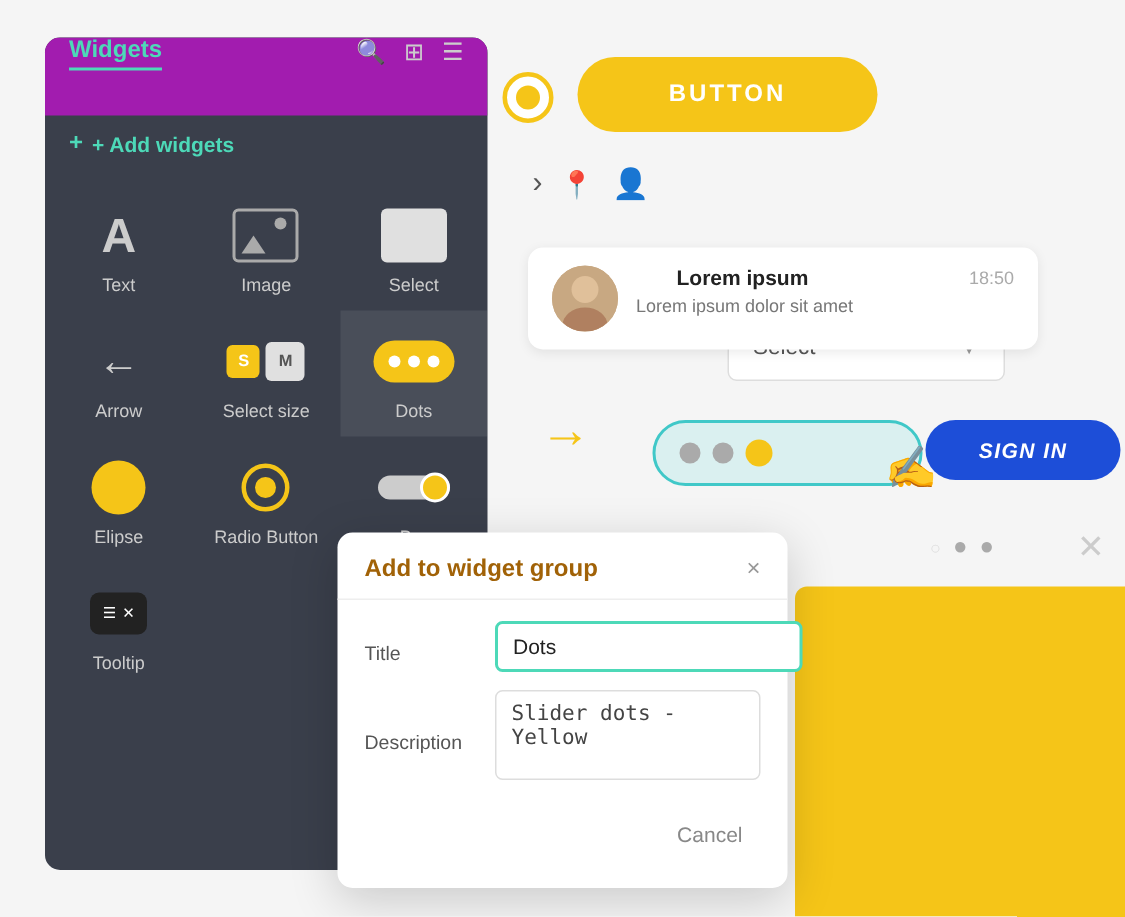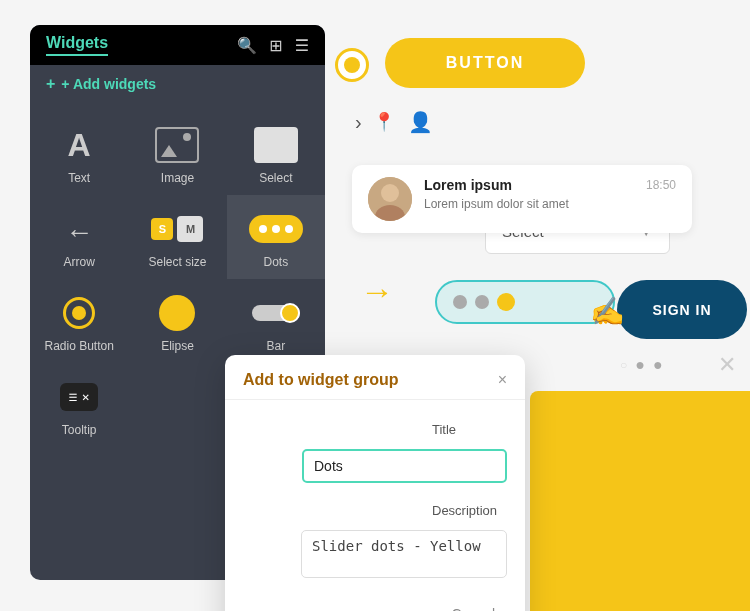--- a/index.html
+++ b/index.html
@@ -112,21 +112,21 @@
       height: 44px;
       border-radius: 50%;
       background: #c8a882;
       overflow: hidden;
       flex-shrink: 0;
       display: flex;
       align-items: flex-end;
       justify-content: center;
     }
     .message-content { flex: 1; }
-    .message-header { display: flex; justify-content: space-between; align-items: center; margin-bottom: 4px; }
+    .message-header { display: flex; justify-content: space-between; align-items: center; margin-bottom: 4px; margin-left: 27px; }
     .message-name { font-weight: 700; font-size: 14px; color: #222; }
     .message-time { font-size: 12px; color: #aaa; }
     .message-text { font-size: 12px; color: #777; }
 
     
     .dots-widget {
       position: absolute;
       top: 275px;
       left: 100px;
       background: rgba(100,220,220,0.18);
@@ -143,32 +143,33 @@
       width: 14px;
       height: 14px;
       border-radius: 50%;
     }
 
     
     .signin-btn {
       position: absolute;
       top: 272px;
       left: 300px;
-      background: #0c4a6e;
+      background: #1d4ed8;
       color: #fff;
       font-weight: 700;
       font-size: 14px;
       letter-spacing: 1px;
       padding: 12px 28px;
       border-radius: 30px;
       width: 130px;
-      height: 59px;
-      display: flex;
-      align-items: center;
-      justify-content: center;
+      height: 40px;
+      display: flex;
+      align-items: center;
+      justify-content: center;
+      font-style: italic;
     }
 
     
     .cursor-hand {
       position: absolute;
       top: 295px;
       left: 255px;
       font-size: 28px;
       z-index: 5;
     }
@@ -180,25 +181,25 @@
       top: 25px;
       width: 295px;
       height: 555px;
       background: #3a3f4b;
       border-radius: 10px;
       z-index: 2;
       overflow: hidden;
     }
 
     .sidebar-header {
-      background: #000000;
+      background: #a21caf;
       padding: 0 16px;
-      height: 40px;
-      display: flex;
-      align-items: center;
+      height: 52px;
+      display: flex;
+      align-items: flex-start;
       justify-content: space-between;
     }
     .sidebar-title {
       color: #4dd9b8;
       font-weight: 700;
       font-size: 16px;
       border-bottom: 2px solid #4dd9b8;
       padding-bottom: 2px;
     }
     .sidebar-icons {
@@ -453,25 +454,24 @@
       font-size: 16px;
       cursor: pointer;
     }
     .dialog-divider {
       height: 1px;
       background: #eee;
       margin: 0 0 14px;
     }
     .dialog-field {
       display: flex;
-      align-items: flex-end;
+      align-items: center;
       padding: 0 18px;
       margin-bottom: 12px;
       gap: 12px;
-      flex-direction: column;
     }
     .dialog-field-label {
       font-size: 13px;
       color: #555;
       width: 75px;
       padding-top: 8px;
       flex-shrink: 0;
     }
     .dialog-input {
       flex: 1;
@@ -589,32 +589,32 @@
           <div class="icon-dot"></div>
           <div class="icon-dot"></div>
           <div class="icon-dot"></div>
         </div>
       </div>
       <span class="widget-label">Dots</span>
     </div>
 
     <div class="widget-item">
       <div class="widget-icon-box">
+        <div class="icon-ellipse"></div>
+      </div>
+      <span class="widget-label">Elipse</span>
+    </div>
+
+    <div class="widget-item">
+      <div class="widget-icon-box">
         <div class="icon-radio">
           <div class="icon-radio-inner"></div>
         </div>
       </div>
       <span class="widget-label">Radio Button</span>
-    </div>
-
-    <div class="widget-item">
-      <div class="widget-icon-box">
-        <div class="icon-ellipse"></div>
-      </div>
-      <span class="widget-label">Elipse</span>
     </div>
 
     <div class="widget-item">
       <div class="widget-icon-box">
         <div class="icon-bar">
           <div class="icon-bar-knob"></div>
         </div>
       </div>
       <span class="widget-label">Bar</span>
     </div>

